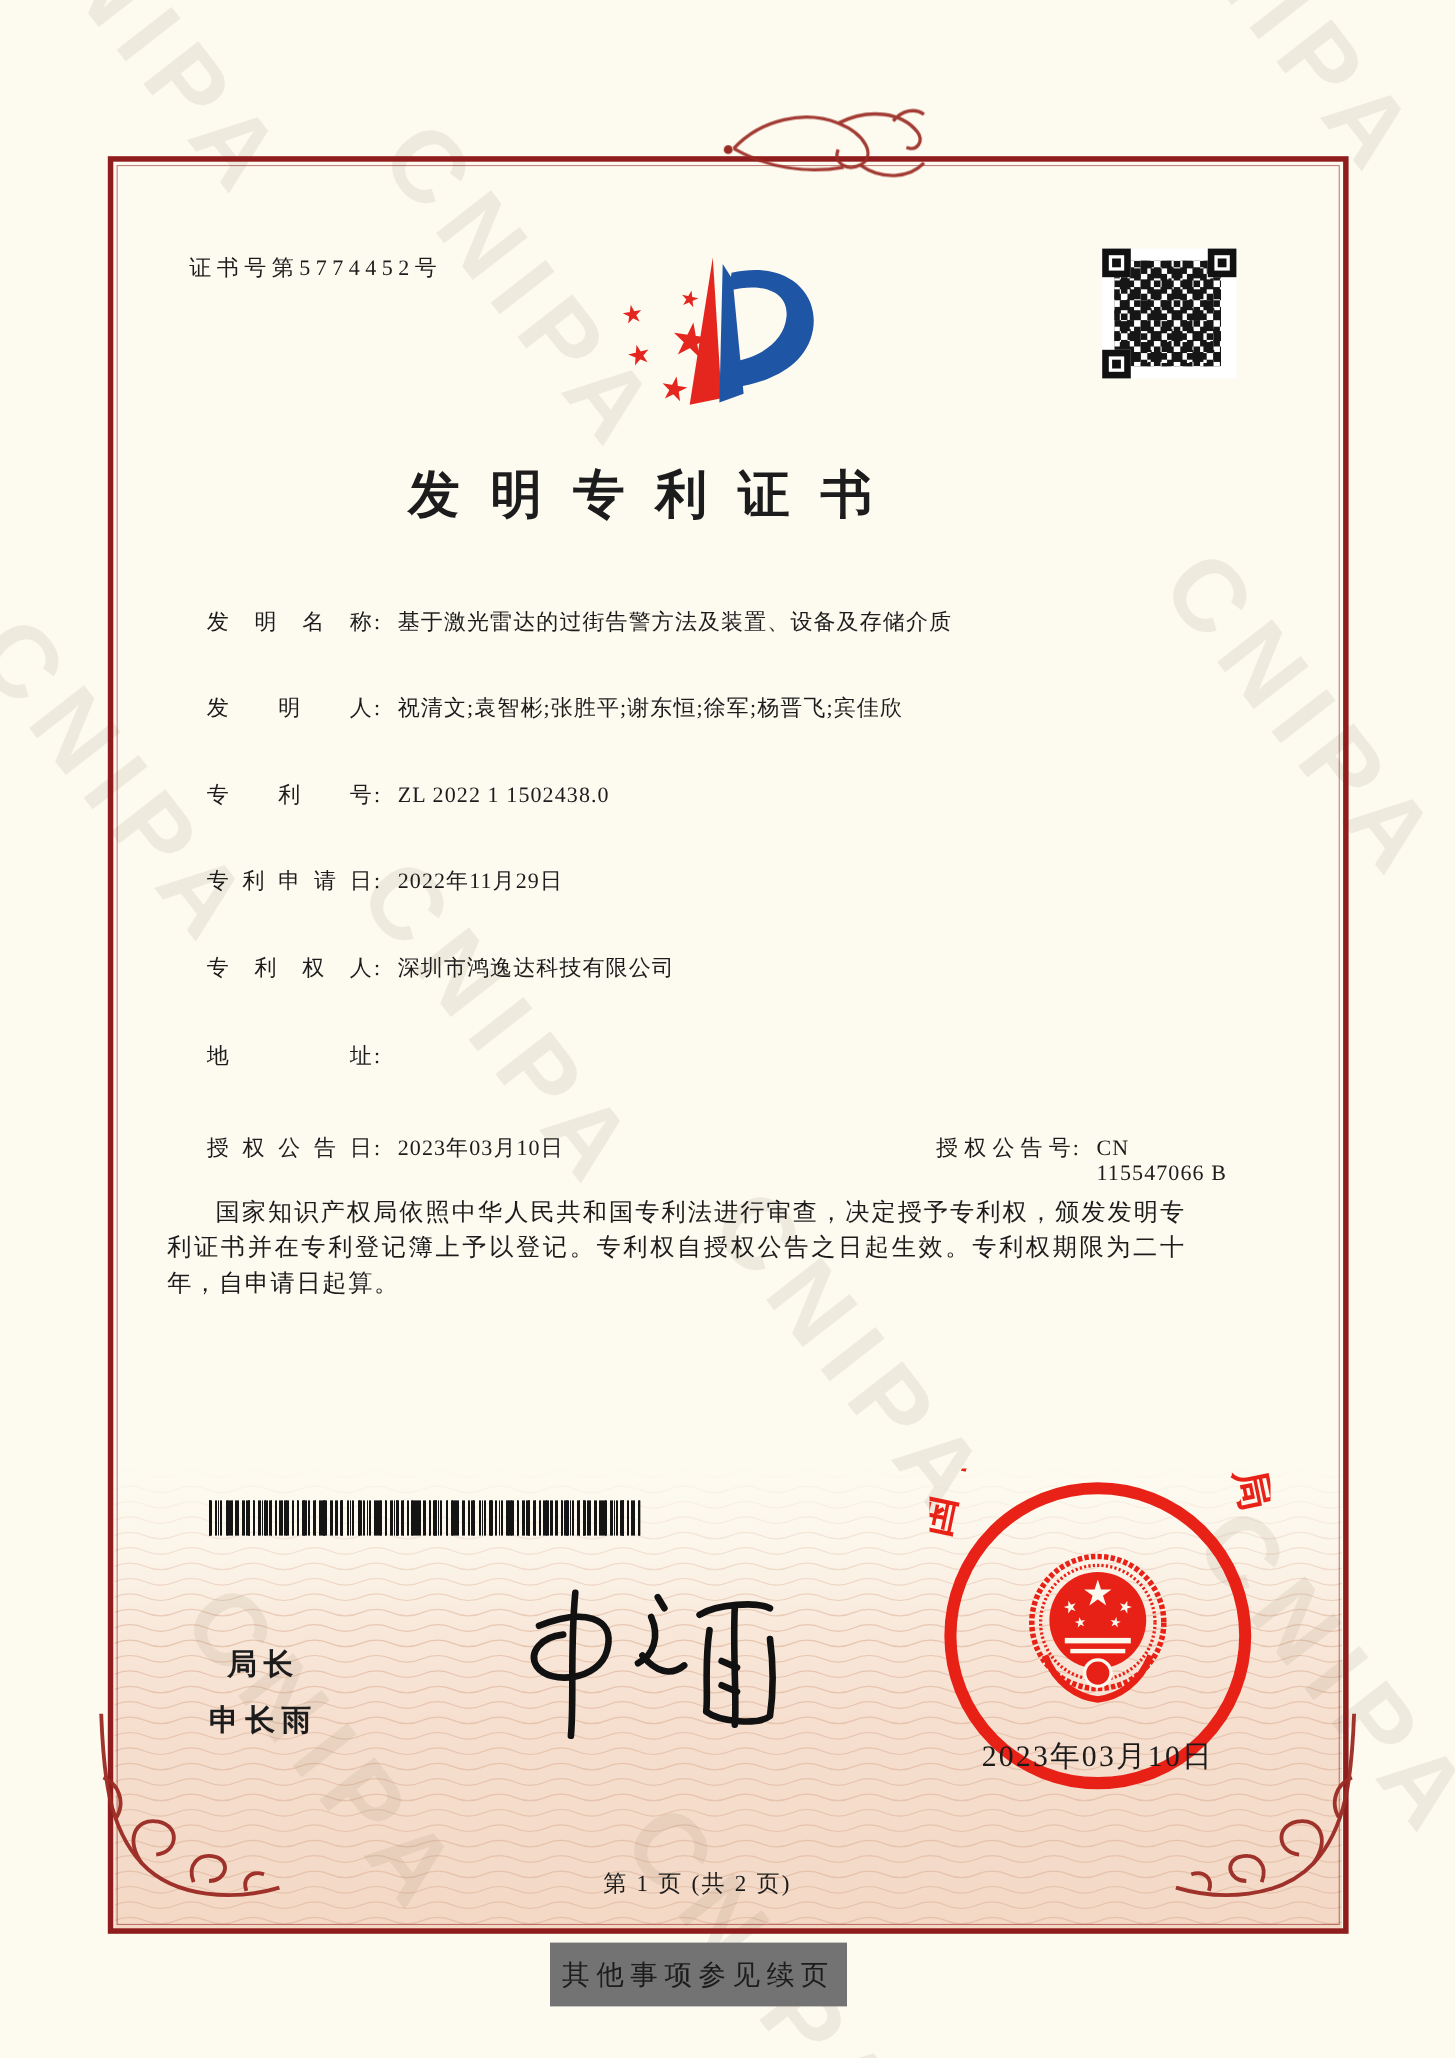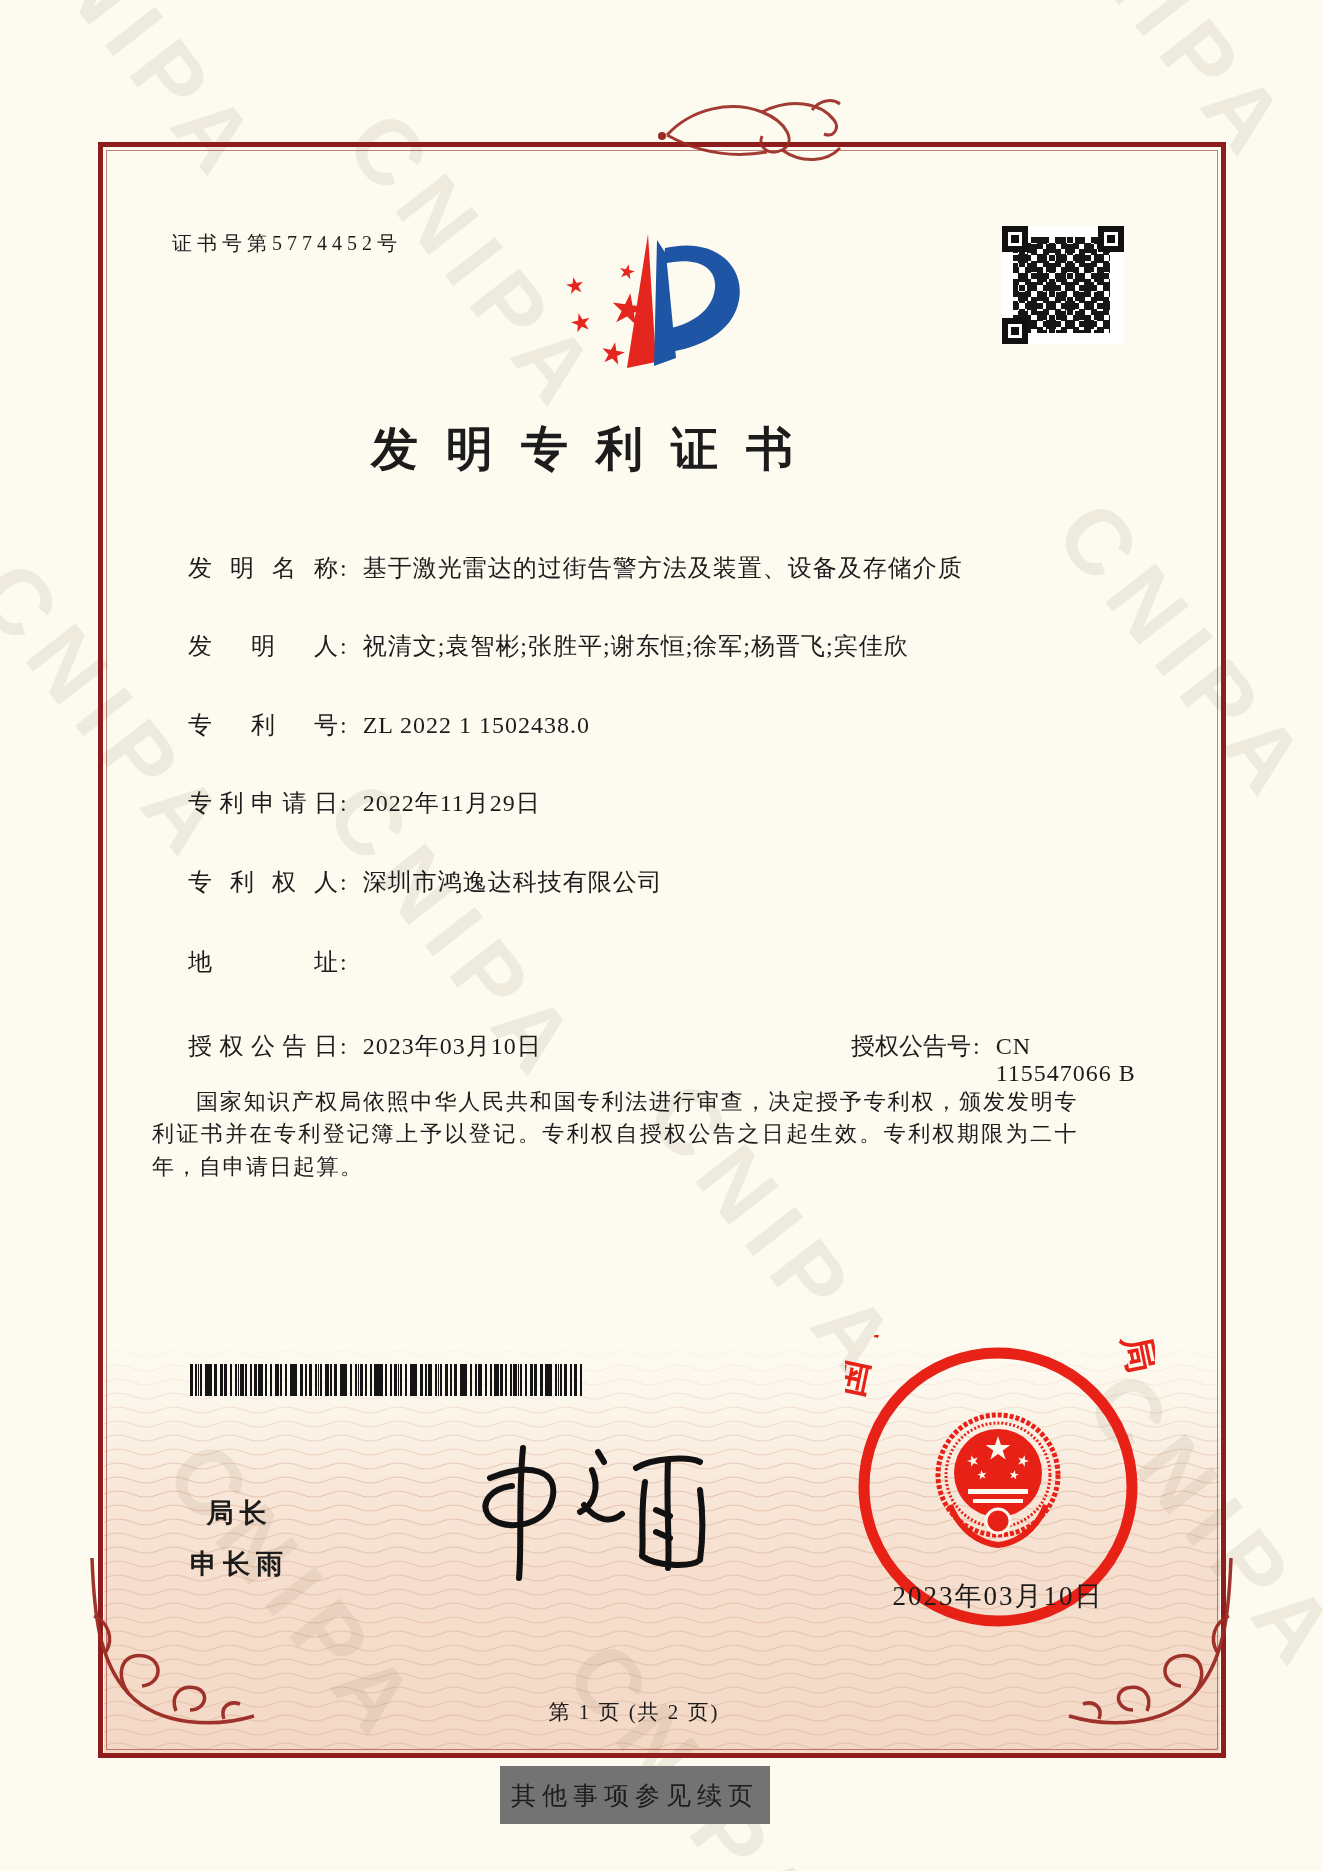--- a/index.html
+++ b/index.html
@@ -63,21 +63,21 @@
   .qr .f { position:absolute; width:26px; height:26px; border:6px solid #111; background:#fff; }
   .qr .f::after { content:""; position:absolute; inset:3px; background:#111; }
   .qr .f.tl { left:0; top:0; }
   .qr .f.tr { right:0; top:0; }
   .qr .f.bl { left:0; bottom:0; }
   .doc-title {
     position:absolute; left:98px; top:418px; width:968px; text-align:center;
     font-size:47px; font-weight:700; letter-spacing:28px; padding-left:28px; z-index:3;
   }
   
-  .row { position:absolute; left:188px; display:flex; align-items:baseline; z-index:3; font-size:24px; }
+  .row { position:absolute; left:188px; display:flex; align-items:baseline; z-index:3; font-size:20px; }
   .row .lbl { display:inline-block; width:150px; text-align:justify; text-align-last:justify; }
   .row .col { margin:0 16px 0 2px; }
   .row .val { letter-spacing:1px; }
   .row .val.wrap { width:615px; line-height:1.58; word-break:break-all; }
   .grp2 { position:absolute; left:663px; top:0; display:flex; align-items:baseline; }
   
   .paras { position:absolute; left:152px; top:1086px; width:926px; z-index:3; }
   .paras p {
     font-size:22px; line-height:1.47; text-indent:2em; text-align:justify;
     letter-spacing:1.5px; margin-bottom:17px;

